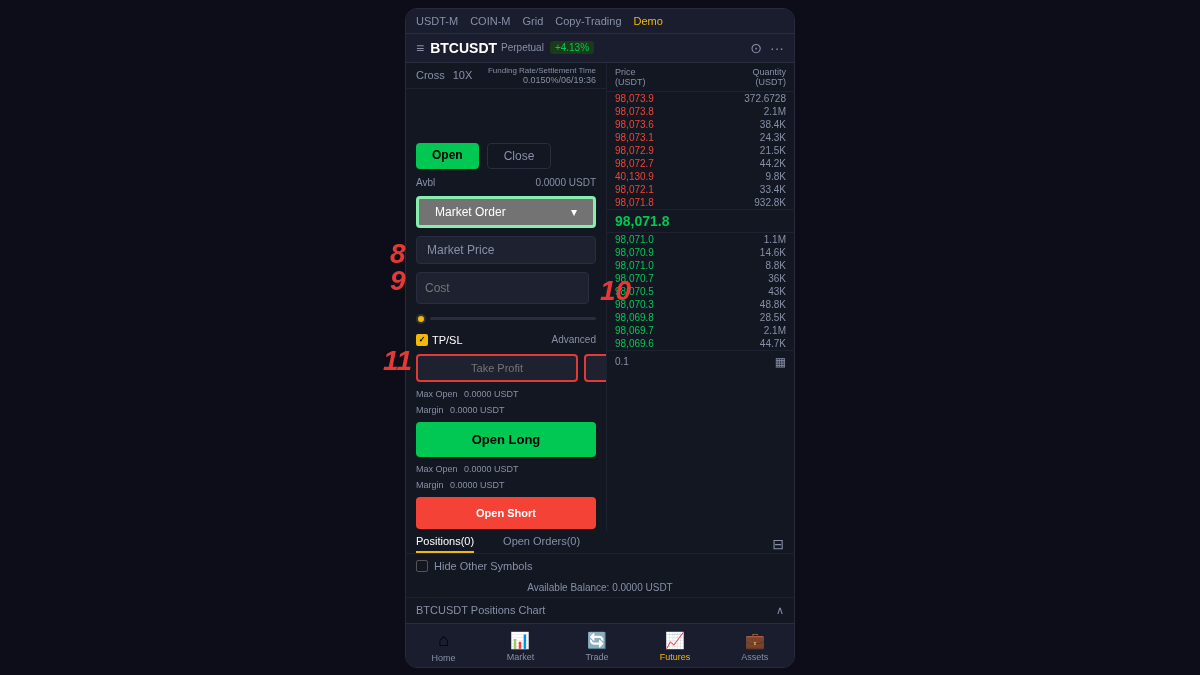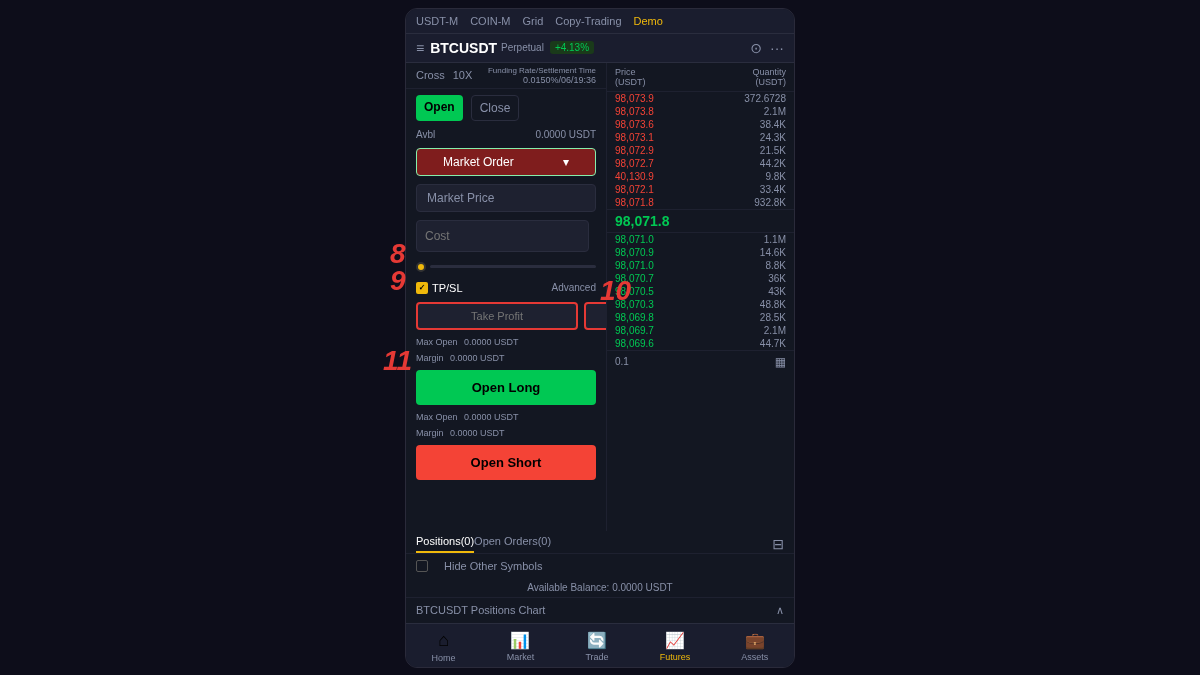--- a/index.html
+++ b/index.html
@@ -134,24 +134,25 @@
       font-size: 9px;
     }
 
     
     .oc-tabs {
       display: flex;
       padding: 6px 10px 4px;
       gap: 8px;
     }
     .oc-tab {
-      padding: 5px 8px;
+      padding: 5px 16px;
       border-radius: 4px;
       font-size: 12px;
       cursor: pointer;
+      margin-top: 48px;
     }
     .oc-tab.active {
       background: #00c853;
       color: #000;
       font-weight: 600;
     }
     .oc-tab.inactive {
       background: transparent;
       color: #8890a8;
       border: 1px solid #2a2d3e;
@@ -166,25 +167,25 @@
     }
     .avbl-label { color: #8890a8; }
     .avbl-value { color: #8890a8; }
 
     
     .order-type-row {
       padding: 4px 10px;
     }
     .order-type-select {
       width: 100%;
-      background: #7f1d1d;
-      border: 1px solid #86efac;
+      background: #737373;
+      border: 3px solid #86efac;
       color: #ffffff;
       font-size: 12px;
-      padding: 6px 26px;
+      padding: 6px 16px;
       border-radius: 4px;
       appearance: none;
       cursor: pointer;
       display: flex;
       justify-content: space-between;
       align-items: center;
     }
 
     
     .market-price-row {
@@ -338,22 +339,22 @@
       border-radius: 4px;
       text-align: center;
       cursor: pointer;
       border: none;
     }
 
     
     .open-short-btn {
       margin: 4px 10px;
       background: #f44336;
-      color: #000000;
-      font-size: 13px;
+      color: #ffffff;
+      font-size: 11px;
       font-weight: 700;
       padding: 10px;
       border-radius: 4px;
       text-align: center;
       cursor: pointer;
     }
 
     
     .orderbook-panel {
       flex: 1;
@@ -398,21 +399,21 @@
     }
     .pos-tab.active {
       color: #ffffff;
       border-bottom: 2px solid #f0b90b;
     }
 
     .hide-symbols-row {
       display: flex;
       align-items: center;
       padding: 6px 10px;
-      gap: 16px;
+      gap: 6px;
       font-size: 11px;
       color: #8890a8;
       flex-shrink: 0;
     }
     .hide-checkbox {
       width: 12px;
       height: 12px;
       border: 1px solid #555;
       border-radius: 2px;
     }
@@ -687,21 +688,21 @@
 
           <div style="display:flex; align-items:center; padding:4px 8px; gap:6px; border-top:1px solid #1e2130;">
             <span style="color:#8890a8; font-size:10px; flex:1;">0.1</span>
             <span style="color:#8890a8; font-size:12px; cursor:pointer;">▦</span>
           </div>
         </div>
       </div>
     </div>
 
     <div style="display:flex; justify-content:space-between; align-items:center; padding:4px 10px 0; border-bottom:1px solid #1e2130; flex-shrink:0;">
-      <div style="display:flex; gap:0;">
+      <div style="display:flex; gap:29px;">
         <div class="pos-tab active">Positions(0)</div>
         <div class="pos-tab">Open Orders(0)</div>
       </div>
       <span style="color:#8890a8; font-size:14px; cursor:pointer;">⊟</span>
     </div>
 
     <div class="hide-symbols-row">
       <div class="hide-checkbox"></div>
       <span>Hide Other Symbols</span>
     </div>

